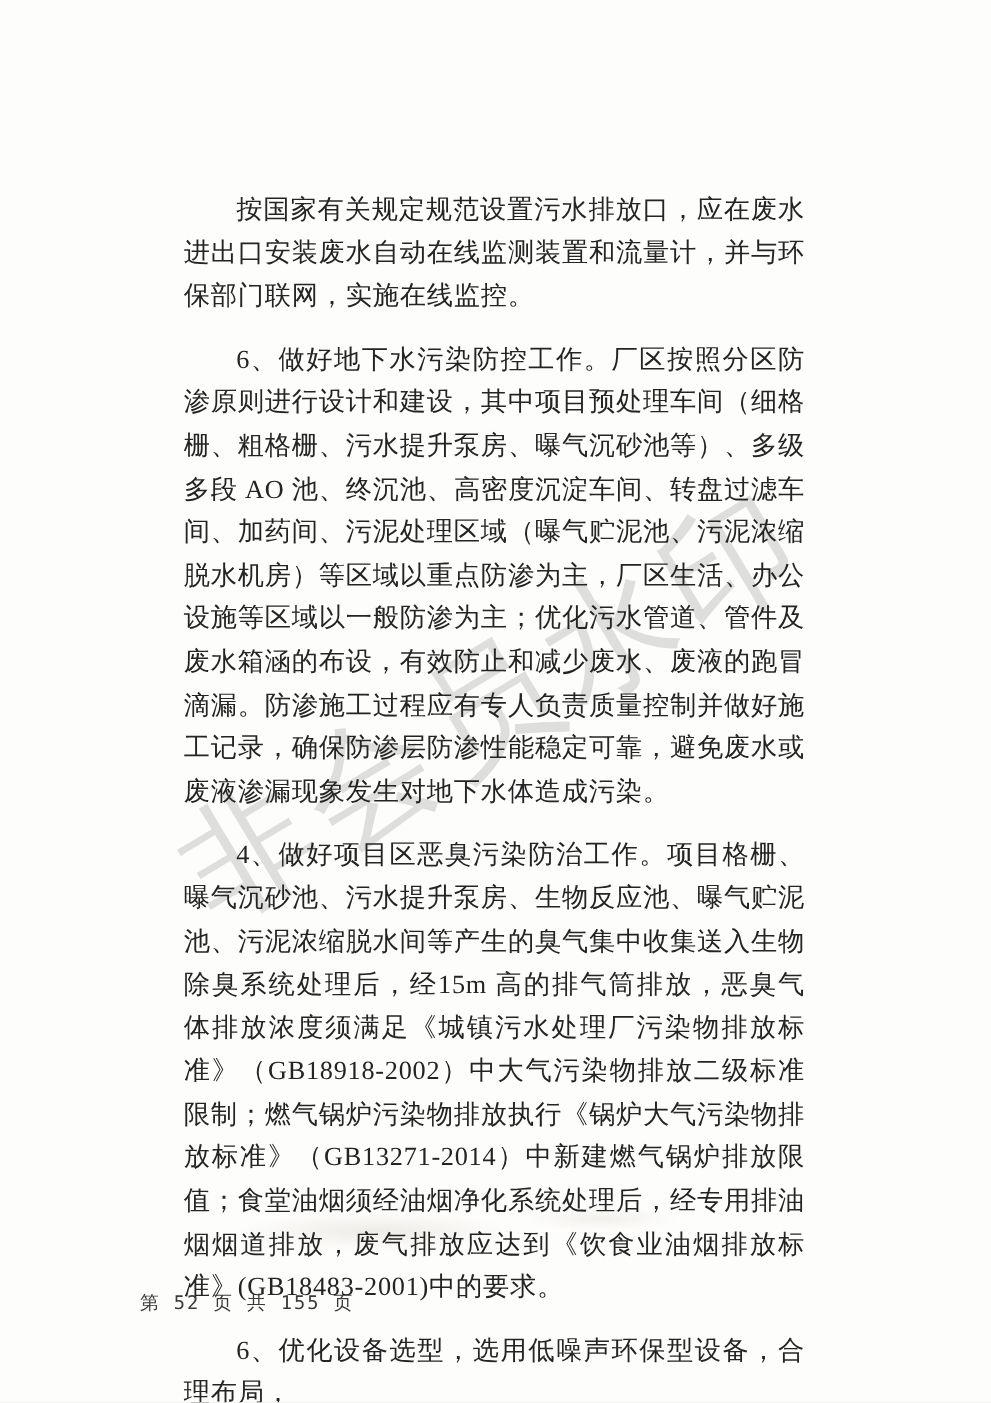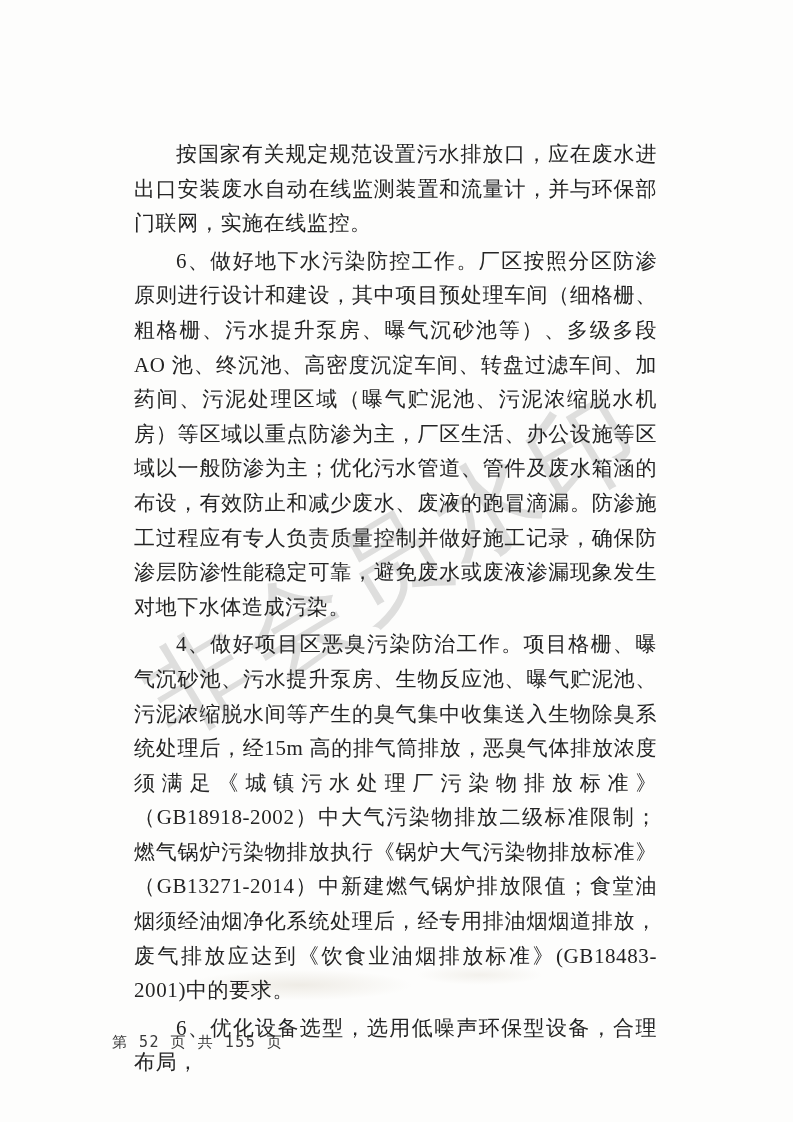--- a/index.html
+++ b/index.html
@@ -40,21 +40,21 @@
     left: 131px;
     top: 134px;
     width: 529px;
     color: #242424;
     font-size: 21px;
     line-height: 34.6px;
     letter-spacing: 0.6px;
     text-align: justify;
   }
   .para {
-    margin: 3px;
+    margin: 16px;
     text-indent: 2em;
   }
   .footer {
     position: absolute;
     left: 112px;
     top: 1033px;
     font-size: 15px;
     letter-spacing: 1.5px;
     color: #3a3a3a;
     font-family: "DejaVu Sans Mono", "Liberation Mono", monospace;

